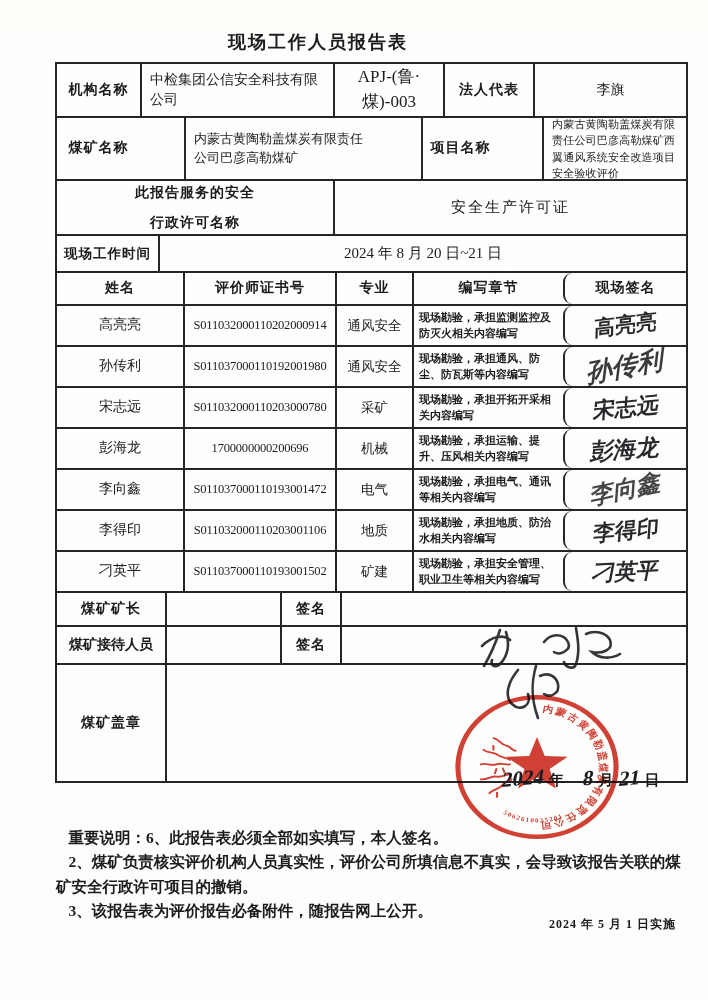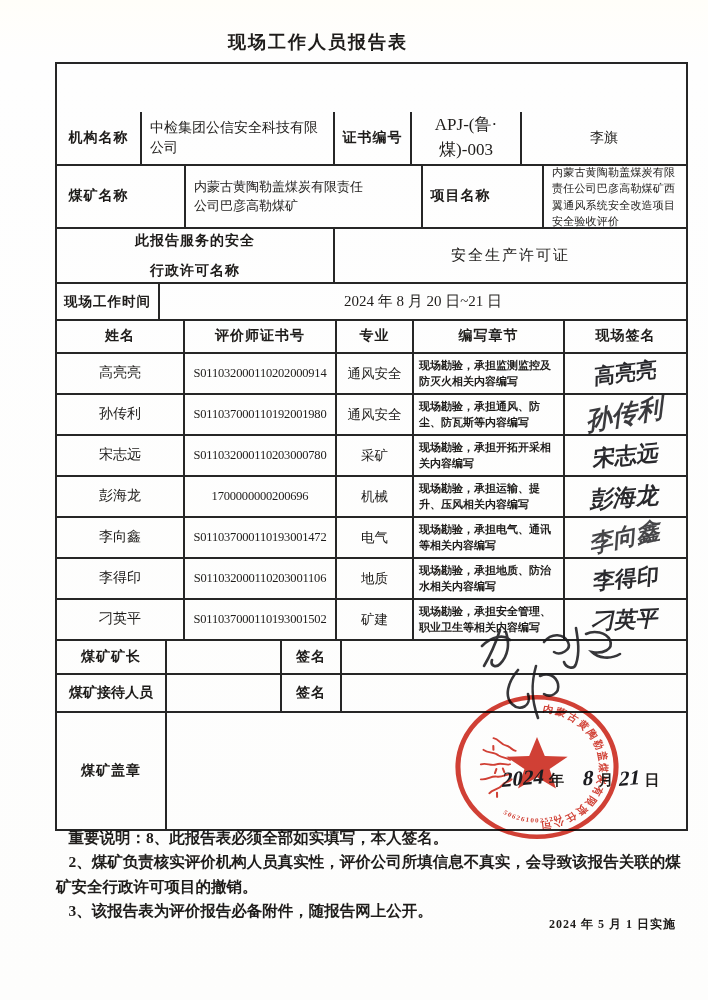--- a/index.html
+++ b/index.html
@@ -25,31 +25,31 @@
     font-size:14px; line-height:1.45; padding:1px 2px;
   }
   .cell:first-child{border-left:none;}
   .lbl{font-weight:600; letter-spacing:1px;}
   .left{justify-content:flex-start; text-align:left; padding-left:8px;}
   .small{font-size:11px; line-height:1.5; letter-spacing:0.2px;}
   .chap{font-size:11px; line-height:1.4; justify-content:flex-start; text-align:left; padding:2px 5px; font-weight:600;}
   .cert{font-size:12.5px; letter-spacing:-0.2px;}
   .prelines{white-space:pre-line; line-height:2.1;}
   
-  .h-r1{height:52px;margin-top:48px;} .h-r2{height:61px;gap:44px;} .h-r3{height:53px;}
+  .h-r1{height:52px;} .h-r2{height:61px;gap:44px;} .h-r3{height:53px;}
   .h-r4{height:35px;} .h-r5{height:31px;} .h-hd{height:31px;}
   .h-p{height:39px;} .h-ch{height:32px;font-family:Liberation Mono, monospace;} .h-re{height:36px;} .h-se{height:116px;}
   
   .wA1{flex:0 0 83px;} .wA2{flex:0 0 193px;} .wA3{flex:0 0 77px;}
   .wA4{flex:0 0 110px;} .wA5{flex:0 0 90px;} .wA6{flex:1;}
   .wB4{flex:1;}
   .wC1{flex:0 0 276px;} .wC2{flex:1;}
   .wD1{flex:0 0 101px;} .wD2{flex:1;}
   .wP1{flex:0 0 126px;} .wP2{flex:0 0 152px;} .wP3{flex:0 0 77px;}
-  .wP4{flex:0 0 151px;} .wP5{flex:1;}
+  .wP4{flex:0 0 151px;} .wP5{flex:1;border-radius:9px;}
   .wS1{flex:0 0 108px;} .wS2{flex:0 0 115px;} .wS3{flex:0 0 60px;} .wS4{flex:1;}
   .wZ1{flex:0 0 108px;} .wZ2{flex:1;}
   
   .hw{
     font-weight:700; color:#18181c; white-space:nowrap; opacity:.92;
     font-family:"DejaVu Serif","Liberation Serif",serif;
   }
   .hw1{font-size:21px; transform:rotate(-7deg) skewX(-8deg);}
   .hw2{font-size:26px; transform:rotate(-11deg) skewX(-18deg); opacity:.85;}
   .hw3{font-size:22px; transform:rotate(-6deg) skewX(-10deg);}
@@ -77,22 +77,22 @@
 
 <div class="page">
 
   <h1 class="title">现场工作人员报告表</h1>
 
   <div class="tbl">
 
     <div class="row h-r1">
       <div class="cell lbl wA1">机构名称</div>
       <div class="cell left wA2">中检集团公信安全科技有限公司</div>
-      <div class="cell lbl wA3">证书编号</div>
       <div class="cell wA4" style="font-size:17px;">APJ-(鲁·煤)-003</div>
+      <div class="cell lbl wA5">法人代表</div>
       <div class="cell wA6">李旗</div>
     </div>
 
     <div class="row h-r2">
       <div class="cell lbl wA1">煤矿名称</div>
       <div class="cell left wA2" style="font-size:13px;">内蒙古黄陶勒盖煤炭有限责任公司巴彦高勒煤矿</div>
       <div class="cell lbl wA3">项目名称</div>
       <div class="cell left small wB4">内蒙古黄陶勒盖煤炭有限责任公司巴彦高勒煤矿西翼通风系统安全改造项目安全验收评价</div>
     </div>
 
@@ -260,20 +260,20 @@
     <span class="d-num">2024</span>
     <span class="d-unit">年</span>
     <span class="gap"></span>
     <span class="d-num">8</span>
     <span class="d-unit">月</span>
     <span class="d-num">21</span>
     <span class="d-unit">日</span>
   </div>
 
   <div class="notes">
-    <p>重要说明：8、此报告表必须全部如实填写，本人签名。</p>
+    <p>重要说明：6、此报告表必须全部如实填写，本人签名。</p>
     <p>2、煤矿负责核实评价机构人员真实性，评价公司所填信息不真实，会导致该报告关联的煤矿安全行政许可项目的撤销。</p>
     <p>3、该报告表为评价报告必备附件，随报告网上公开。</p>
   </div>
 
   <div class="effective">2024 年 5 月 1 日实施</div>
 
 </div>
 
 </body></html>

